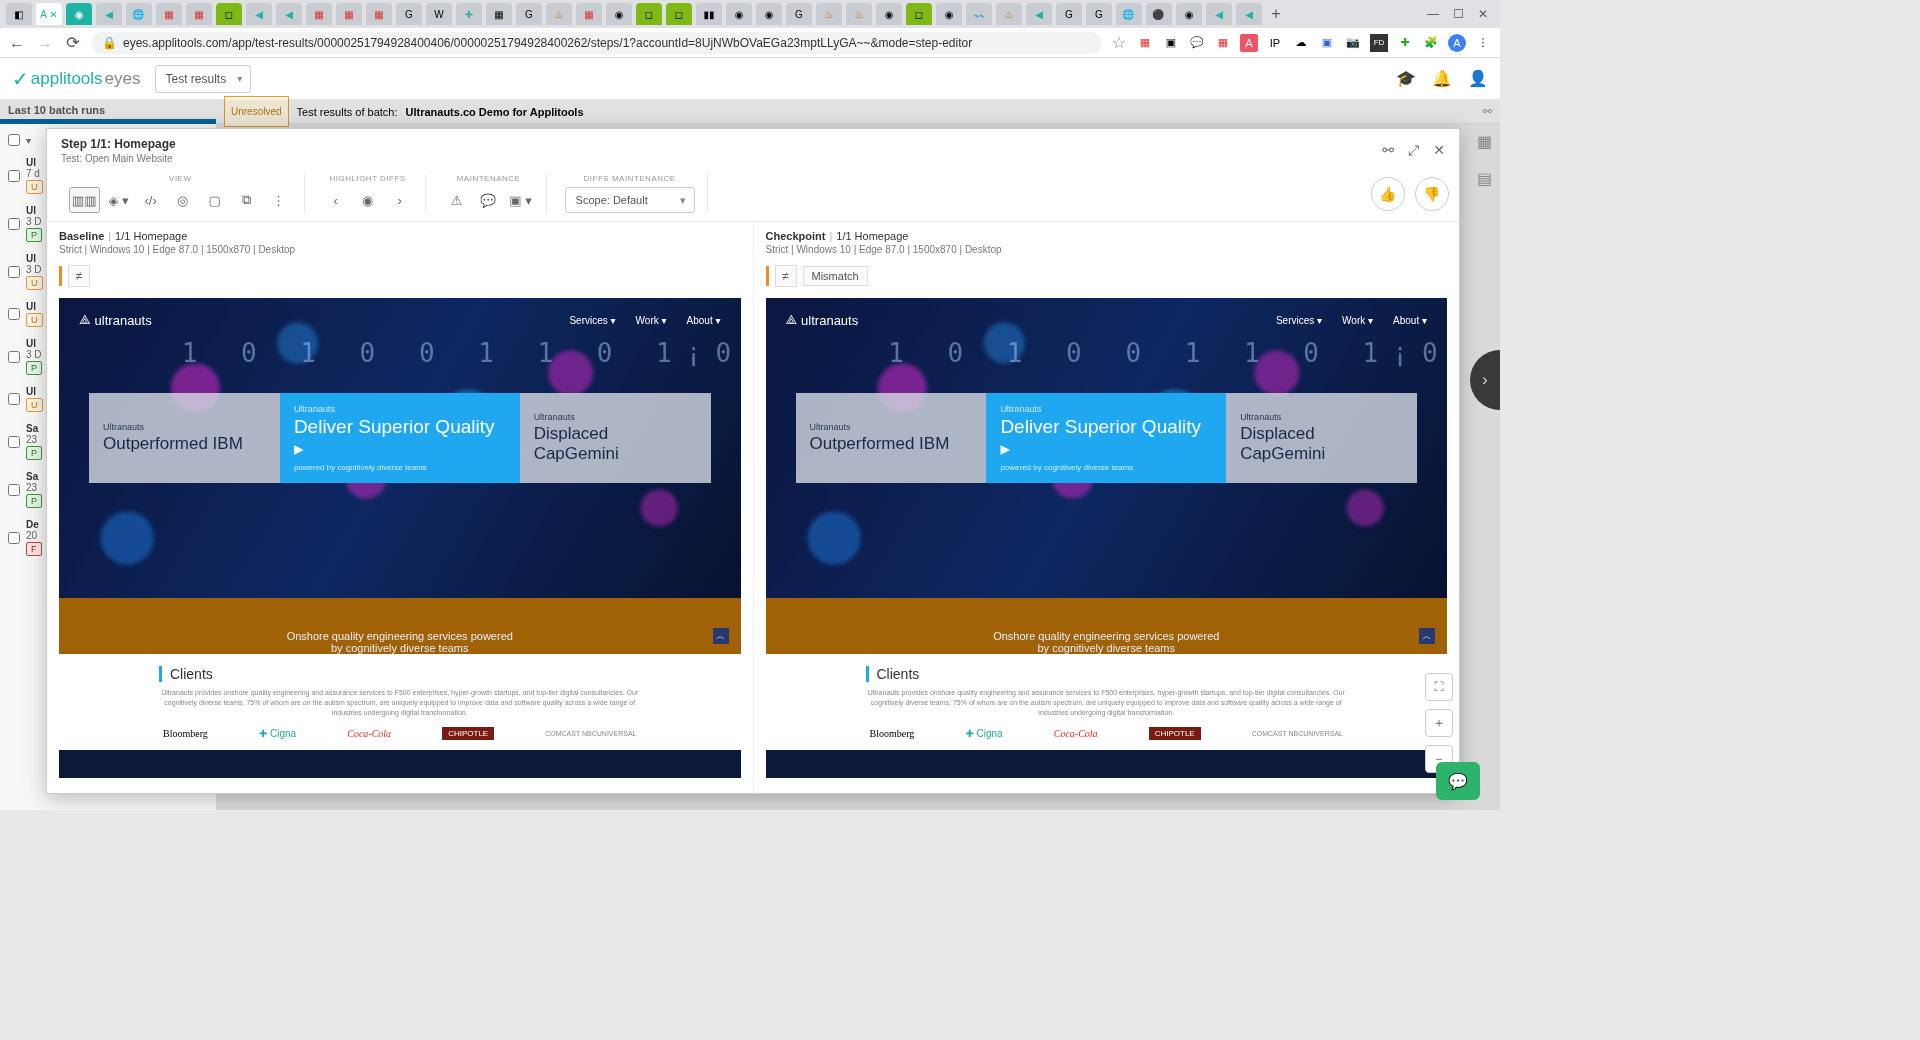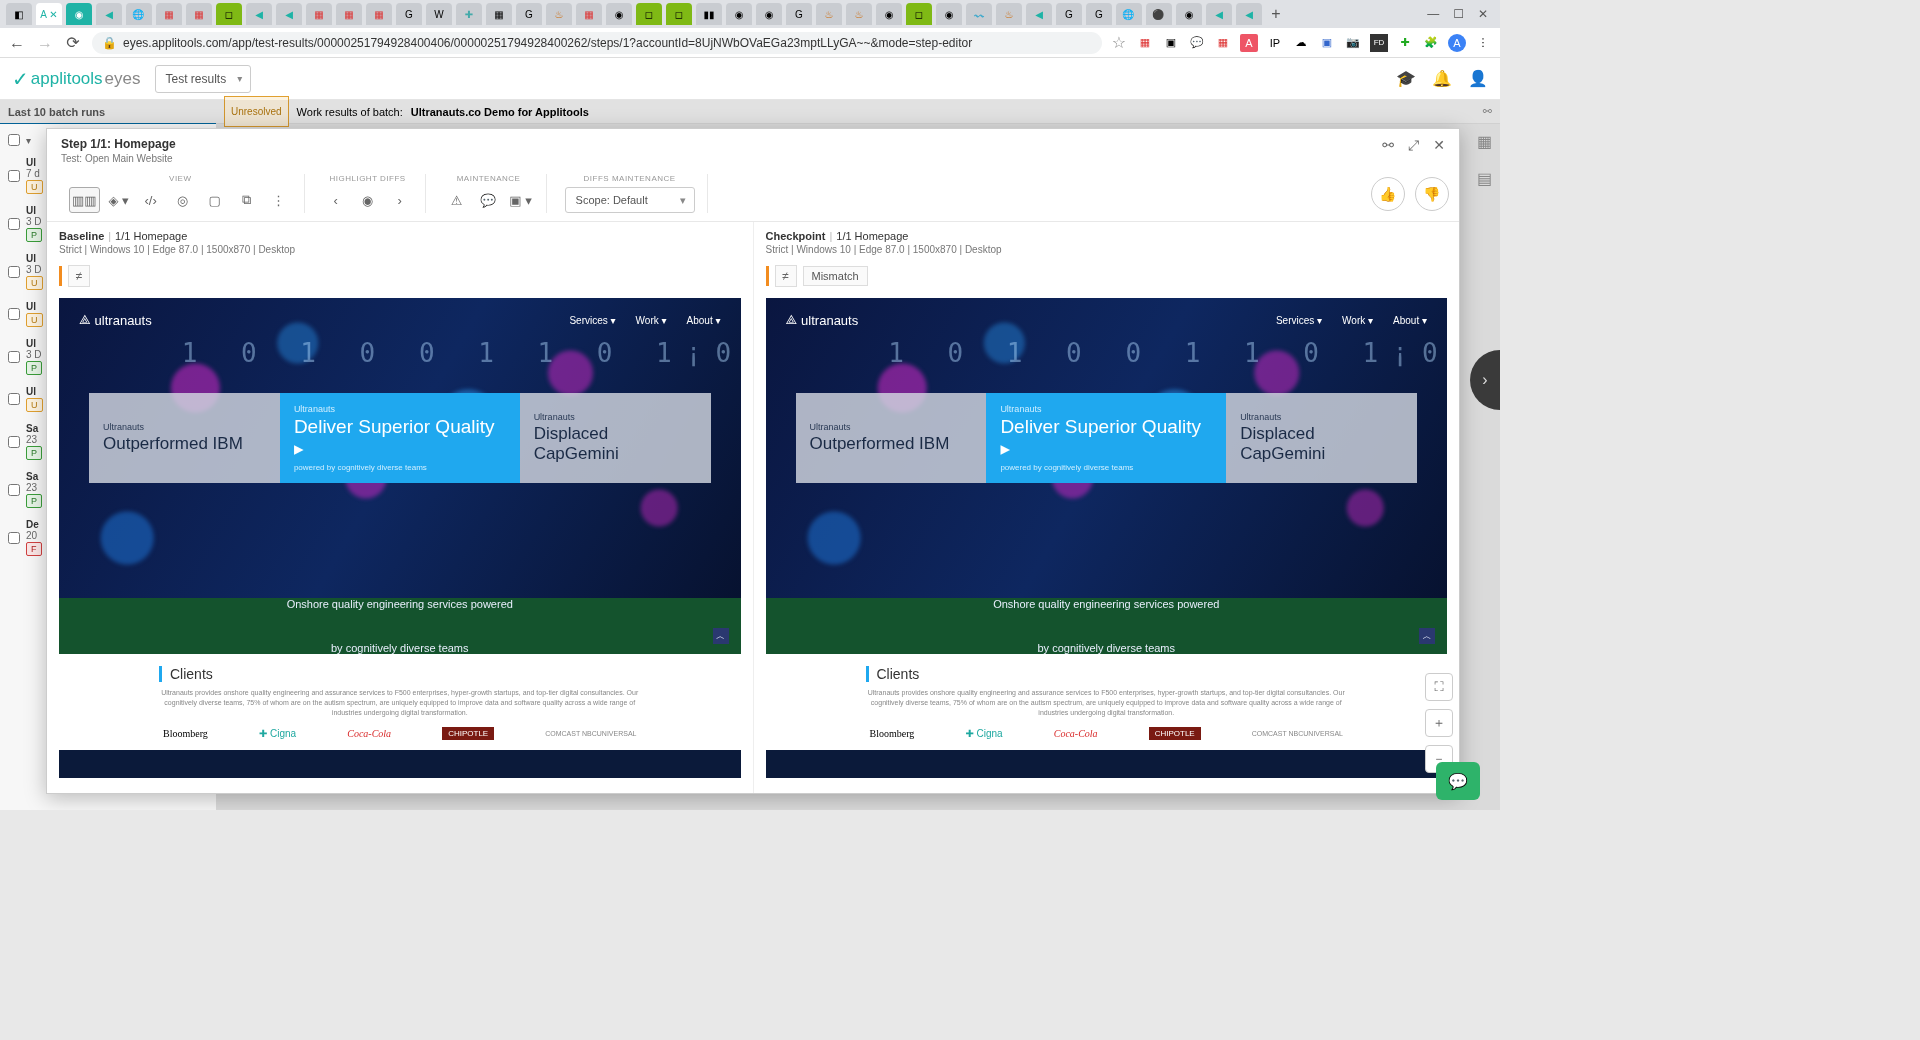--- a/index.html
+++ b/index.html
@@ -15,35 +15,35 @@
 .url .lock{color:#666}
 .extrow{display:flex;gap:8px;align-items:center}
 .ext{width:18px;height:18px;display:flex;align-items:center;justify-content:center;font-size:11px}
 .appheader{height:42px;background:#fff;display:flex;align-items:center;padding:0 12px;gap:14px;border-bottom:1px solid #e4e4e4}
 .logo{font-size:17px;font-weight:500;color:#888;display:flex;align-items:center;gap:2px}
 .logo .brand{color:#1fb3a6}
 .dropdown{border:1px solid #ccc;border-radius:3px;height:28px;padding:0 24px 0 10px;font-size:12px;color:#555;display:flex;align-items:center;position:relative;background:#fff}
 .dropdown::after{content:"▾";position:absolute;right:8px;color:#888;font-size:10px}
 .hdricons{margin-left:auto;display:flex;gap:16px;color:#888}
 .hdricons span{font-size:16px}
-.subhead{height:24px;background:#f0f0f0;border-bottom:1px solid #0369a1;display:flex;align-items:center;padding:0 8px;font-size:11px;color:#555;font-weight:600}
+.subhead{height:24px;background:#f0f0f0;border-bottom:5px solid #0369a1;display:flex;align-items:center;padding:0 8px;font-size:11px;color:#555;font-weight:600}
 .resultsbar{height:24px;background:#f0f0f0;border-bottom:1px solid #ddd;display:flex;align-items:center;padding:0 8px;font-size:11px;gap:8px;margin-left:216px}
 .unresolved{border:1px solid #e0a030;color:#b57a10;padding:9px 6px;font-size:10px;background:#fdf3e0}
 .dimmer{position:absolute;left:0;right:0;top:100px;bottom:0;background:rgba(0,0,0,.06);pointer-events:none}
 .sidebar{position:absolute;left:0;top:124px;width:216px;bottom:0;background:#f7f7f7;overflow:hidden;padding:6px}
 .batch{padding:4px 2px;font-size:10px;color:#666;display:flex;align-items:center;gap:6px;margin-bottom:3px}
 .batch input{width:12px;height:12px}
 .batch .bmain{flex:1}
 .batch .btitle{font-weight:600;color:#333}
 .badge{display:inline-block;font-size:9px;padding:1px 4px;border:1px solid;border-radius:2px;margin-top:1px}
 .badge.U{border-color:#e0a030;color:#b57a10;background:#fdf3e0}
 .badge.P{border-color:#3a9d3a;color:#2a7a2a;background:#e6f4e6}
 .badge.F{border-color:#d04040;color:#b02020;background:#fbe6e6}
 .modal{position:absolute;left:46px;top:128px;right:40px;bottom:16px;background:#fff;border:1px solid #ccc;box-shadow:0 4px 20px rgba(0,0,0,.25);display:flex;flex-direction:column;z-index:10}
-.mhead{padding:8px 14px 6px;display:flex;align-items:flex-start}
+.mhead{padding:8px 14px 6px;display:flex;align-items:center}
 .mtitle{font-size:12px;font-weight:600;color:#333}
 .msub{font-size:10px;color:#777;margin-top:2px}
 .mheadicons{margin-left:auto;display:flex;gap:14px;color:#666;font-size:14px}
 .toolbar{display:flex;align-items:center;padding:4px 10px 8px;border-bottom:1px solid #e8e8e8;gap:6px}
 .tgrp{display:flex;flex-direction:column;align-items:center;gap:4px;padding:0 12px;border-right:1px solid #e8e8e8}
 .tgrp:last-of-type{border-right:none}
 .tlabel{font-size:8px;letter-spacing:.5px;color:#999}
 .trow{display:flex;gap:6px;align-items:center}
 .tbtn{width:26px;height:26px;border:1px solid transparent;border-radius:3px;display:flex;align-items:center;justify-content:center;color:#666;font-size:13px}
 .tbtn.active{border-color:#aaa;background:#f6f6f6}
@@ -80,21 +80,21 @@
 .smenu{margin-left:auto;display:flex;gap:20px}
 .cards{position:absolute;left:30px;right:30px;top:95px;display:flex;height:90px}
 .card{background:rgba(210,215,225,.82);padding:10px 14px;display:flex;flex-direction:column;justify-content:center}
 .card.side{flex:1}
 .card.mid{flex:1.3;background:#1fa8ef;color:#fff}
 .csmall{font-size:9px;color:#2a3a55}
 .card.mid .csmall{color:#cfeeff}
 .cbig{font-size:17px;font-weight:500;color:#1a2a45;line-height:1.15;margin-top:2px}
 .card.mid .cbig{color:#fff;font-size:19px}
 .ctag{font-size:8px;color:#cfeeff;margin-top:3px}
-.band{height:56px;background:#14532d;color:#e8eefc;display:flex;flex-direction:column;align-items:center;justify-content:space-between;font-size:11px;position:relative}
+.band{height:56px;background:#a16207;color:#e8eefc;display:flex;flex-direction:column;align-items:center;justify-content:flex-end;font-size:11px;position:relative}
 .band .up{position:absolute;right:12px;bottom:10px;width:16px;height:16px;background:#2a3870;display:flex;align-items:center;justify-content:center;font-size:9px}
 .clients{background:#fff;padding:12px 100px 10px;color:#222}
 .ctitle{border-left:3px solid #1fa8ef;padding-left:8px;font-size:14px;font-weight:500;color:#333}
 .cdesc{font-size:7px;color:#888;margin-top:6px;line-height:1.4;text-align:center}
 .logorow{display:flex;justify-content:space-between;align-items:center;margin-top:10px;padding:0 4px}
 .clogo{font-size:10px;font-weight:400}
 .clogo.bb{color:#000;font-family:Georgia,serif}
 .clogo.ci{color:#1fa8a0}
 .clogo.cc{color:#d92b2b;font-style:italic;font-family:cursive}
 .clogo.ch{background:#7a1a12;color:#fff;padding:2px 6px;font-size:8px}
@@ -198,21 +198,21 @@
     <span>🎓</span>
     <span>🔔</span>
     <span>👤</span>
   </div>
 </div>
 
 <div style="display:flex">
   <div class="subhead" style="width:216px">Last 10 batch runs</div>
   <div class="resultsbar" style="margin-left:0;flex:1">
     <span class="unresolved">Unresolved</span>
-    <span>Work results of batch:</span>
+    <span>Test results of batch:</span>
     <b>Ultranauts.co Demo for Applitools</b>
     <span style="margin-left:auto;color:#888">⚯</span>
   </div>
 </div>
 
 <div class="dimmer"></div>
 
 <div class="sidebar">
   <div class="batch">
       <input type="checkbox" style="">

